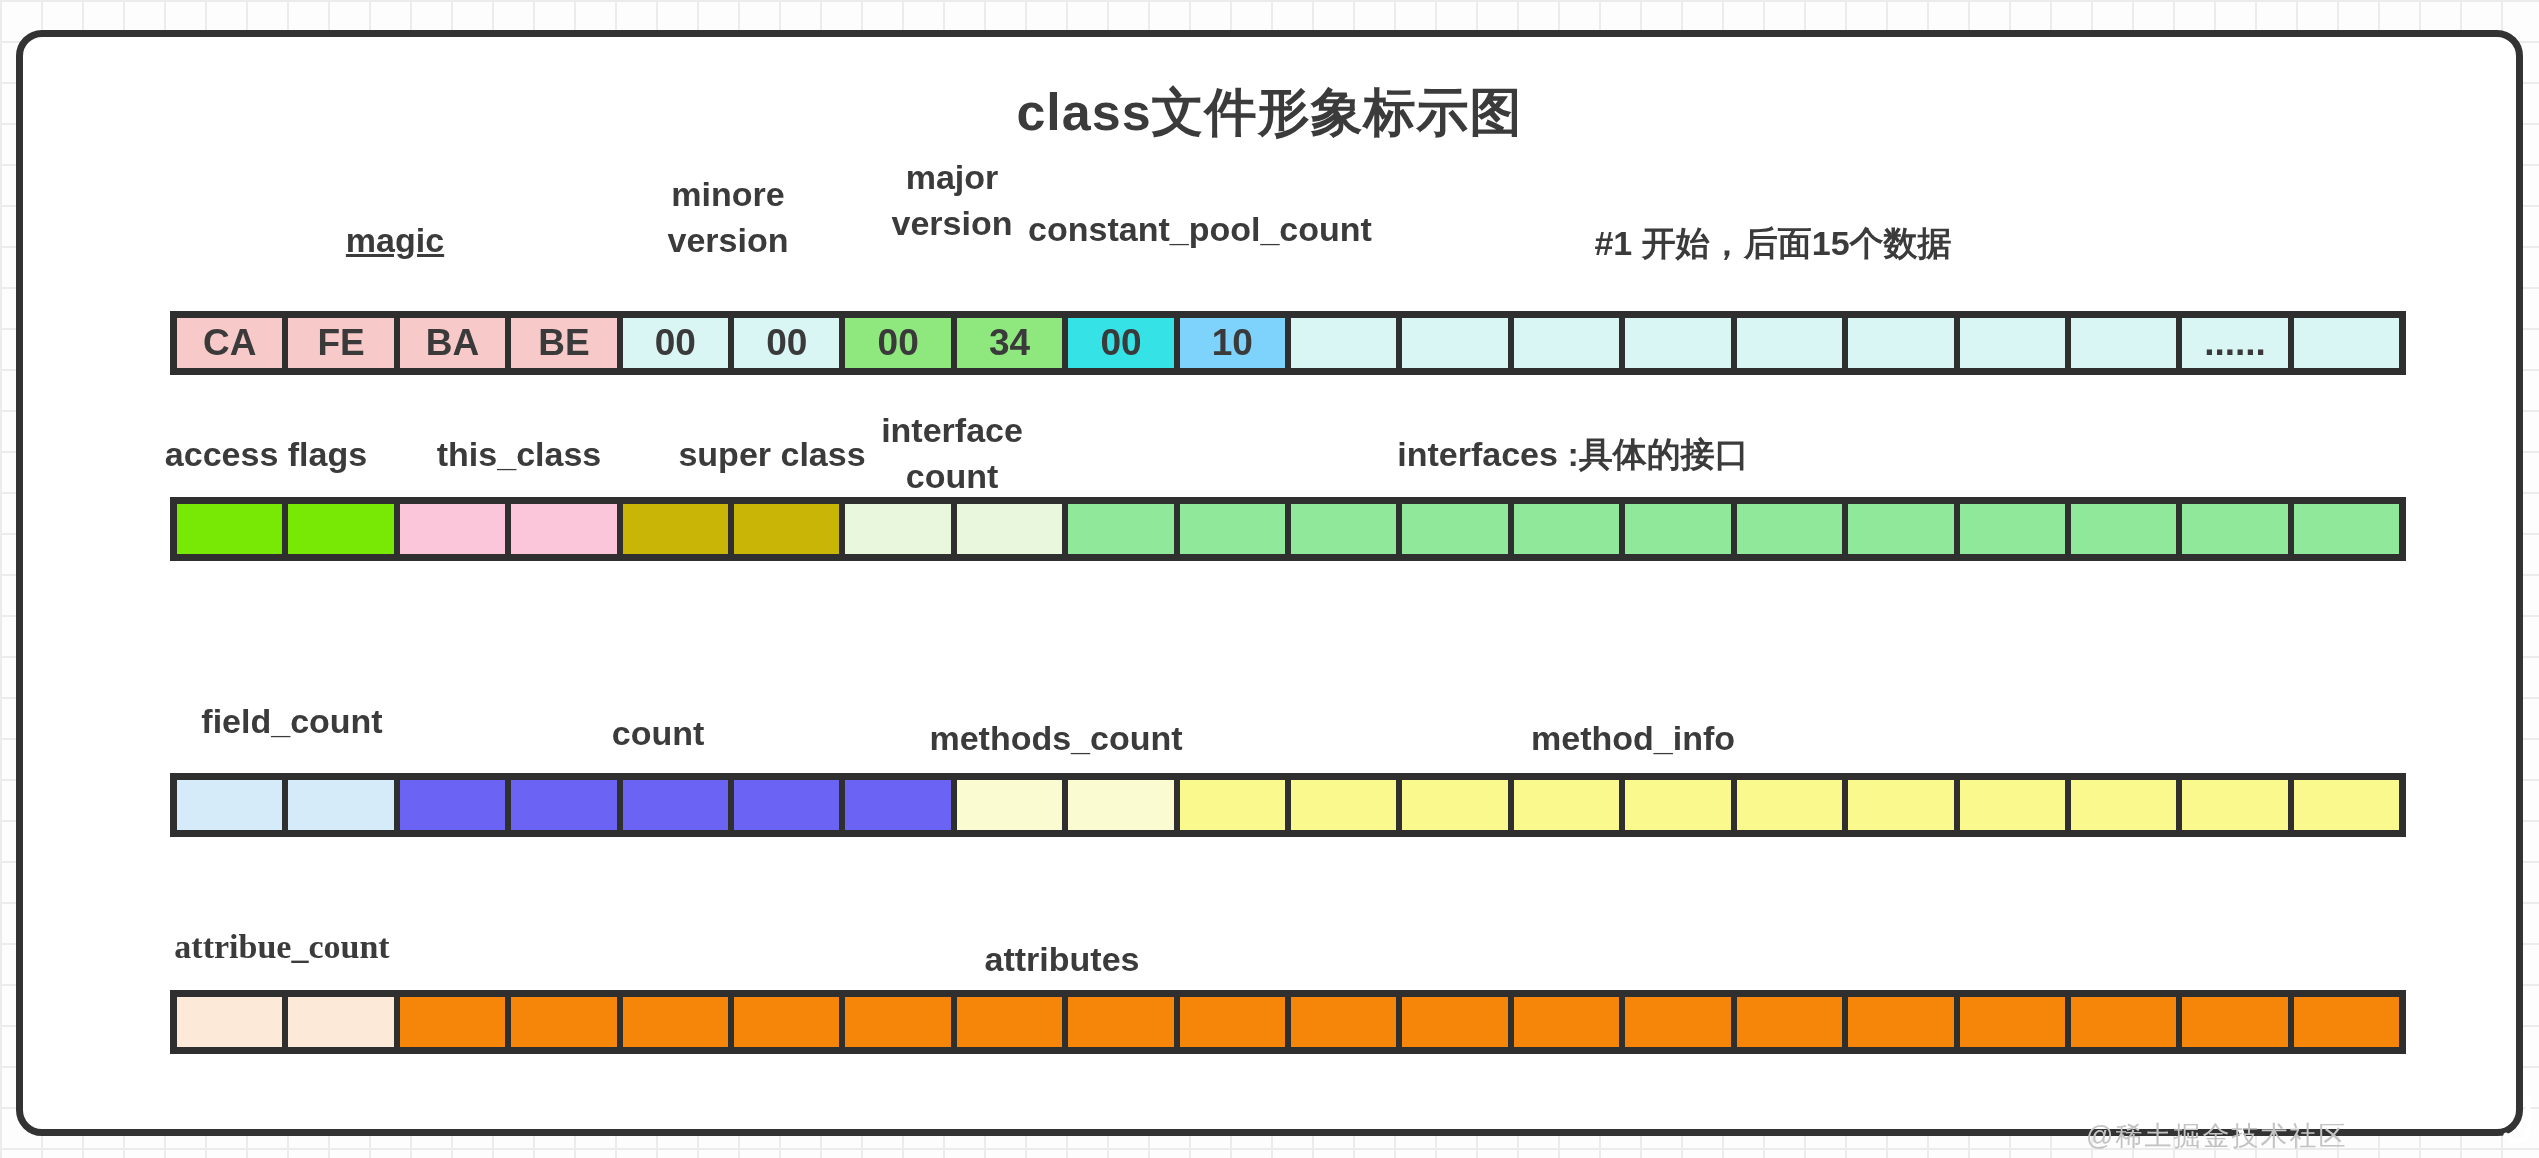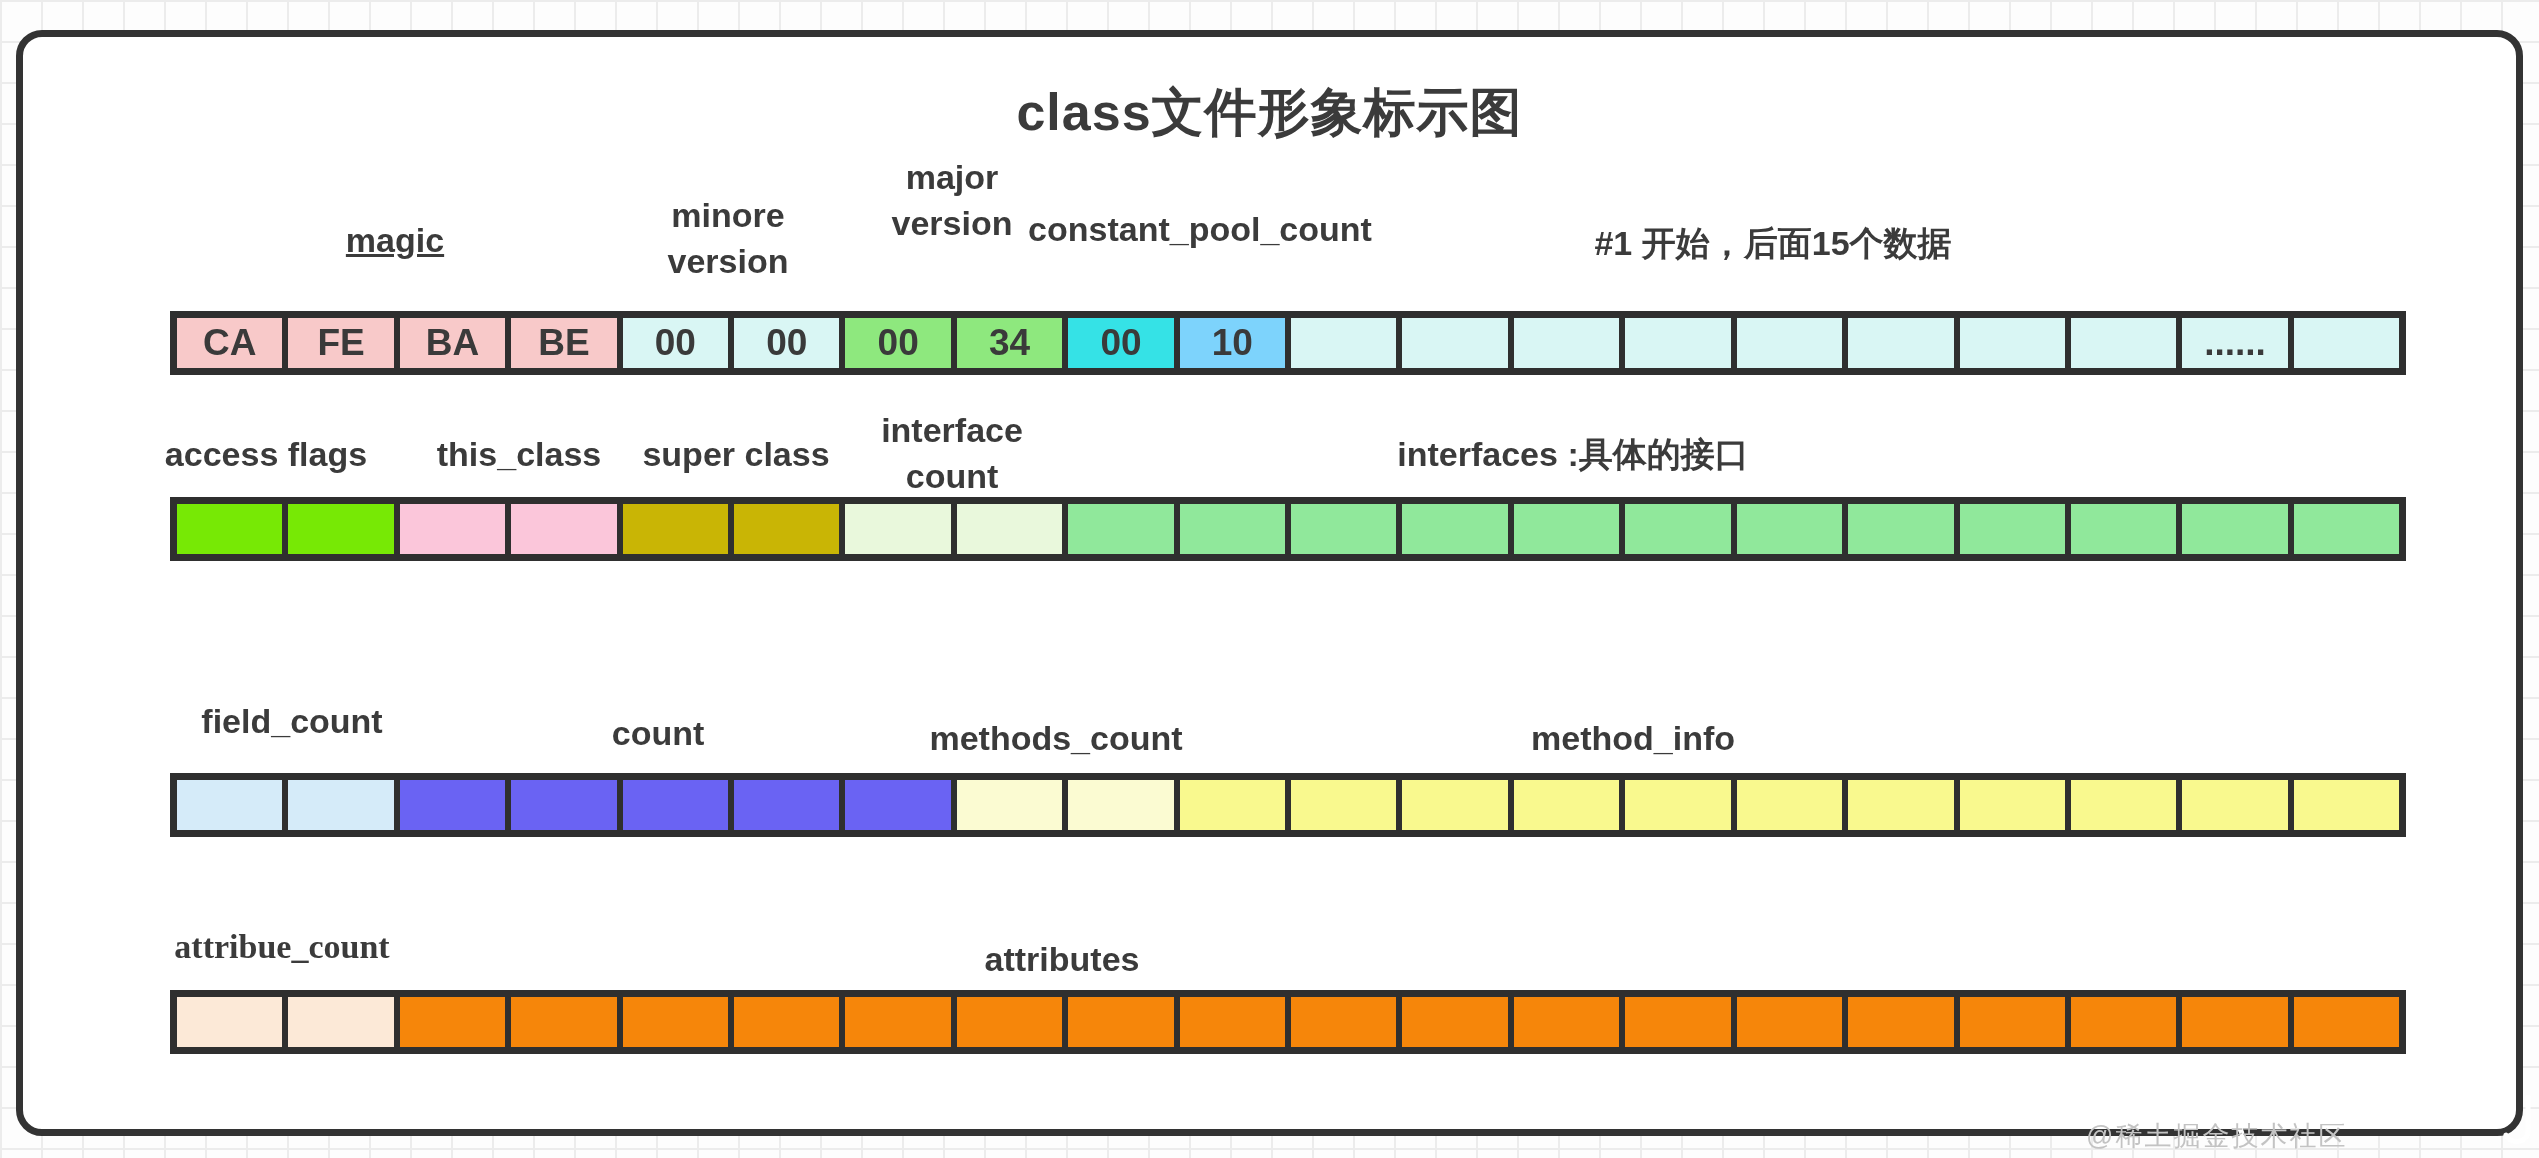--- a/index.html
+++ b/index.html
@@ -26,28 +26,28 @@
     margin:0;font-size:52px;font-weight:bold;color:#3b3b3b;
     letter-spacing:1px;white-space:nowrap;
   }
   .lbl{
     position:absolute;transform:translateX(-50%);
     font-size:34px;font-weight:bold;color:#3b3b3b;
     text-align:center;white-space:pre-line;line-height:1.35;
   }
   
   #lbl-magic{left:395px;top:218px;text-decoration:underline;}
-  #lbl-minor{left:728px;top:193px;}
+  #lbl-minor{left:728px;top:172px;}
   #lbl-major{left:952px;top:155px;}
   #lbl-cpc{left:1200px;top:207px;}
   #lbl-cpc-note{left:1773px;top:221px;}
   
   #lbl-access{left:266px;top:432px;}
   #lbl-this{left:519px;top:432px;}
-  #lbl-super{left:736px;top:432px;text-align:right;}
+  #lbl-super{left:772px;top:432px;text-align:right;}
   #lbl-ifcount{left:952px;top:408px;}
   #lbl-interfaces{left:1573px;top:432px;}
   
   #lbl-fieldcount{left:292px;top:699px;}
   #lbl-fields{left:658px;top:711px;}
   #lbl-methodscount{left:1056px;top:716px;}
   #lbl-methodinfo{left:1633px;top:716px;}
   
   #lbl-attrcount{left:282px;top:924px;font-family:Liberation Serif, serif;}
   #lbl-attributes{left:1062px;top:937px;}

